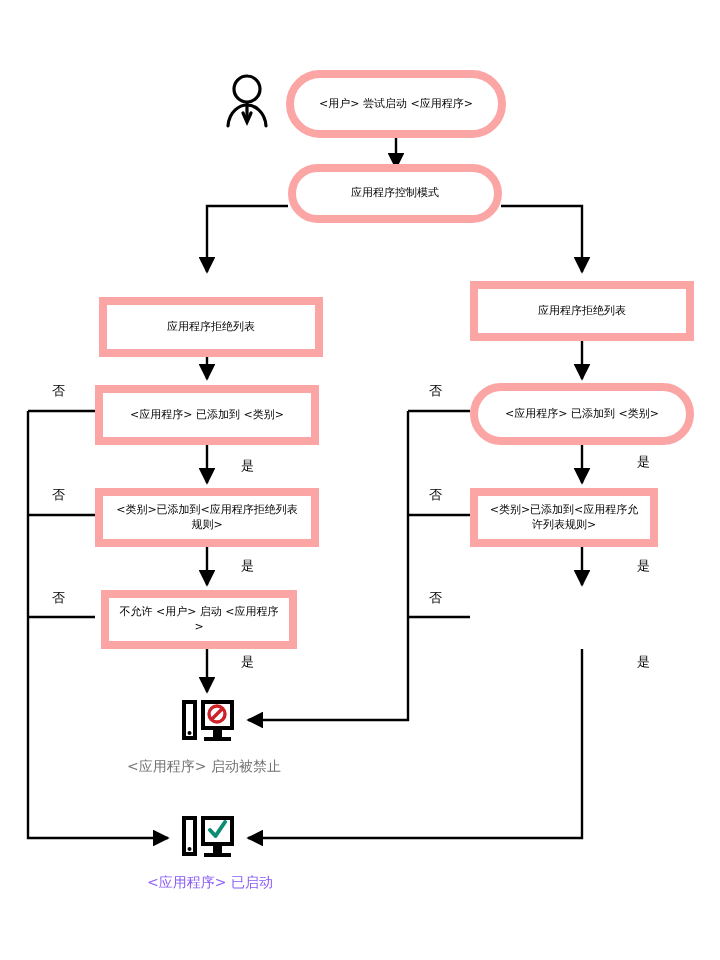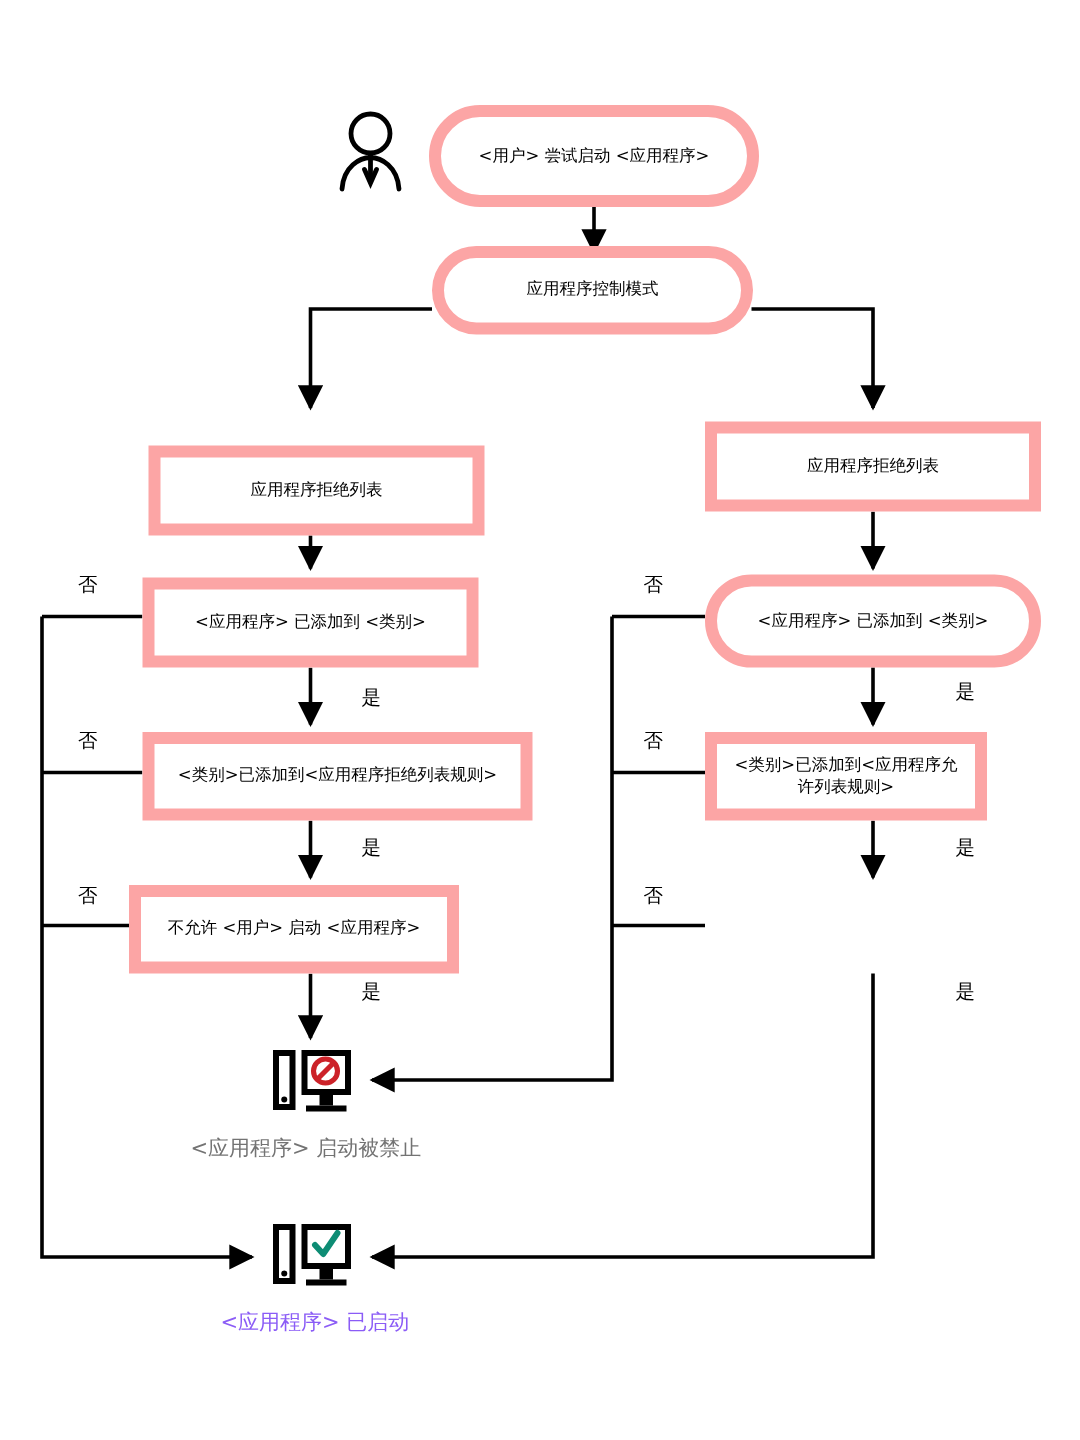--- a/index.html
+++ b/index.html
@@ -134,29 +134,29 @@
   </div>
 
   <div class="node rect" style="left:95px; top:385px; width:224px; height:60px;">
     <span>&lt;应用程序&gt; 已添加到 &lt;类别&gt;</span>
   </div>
 
   <div class="node stadium" style="left:470px; top:383px; width:224px; height:62px;">
     <span>&lt;应用程序&gt; 已添加到 &lt;类别&gt;</span>
   </div>
 
-  <div class="node rect" style="left:95px; top:488px; width:260px; height:59px;">
+  <div class="node rect" style="left:95px; top:488px; width:224px; height:59px;">
     <span>&lt;类别&gt;已添加到&lt;应用程序拒绝列表规则&gt;</span>
   </div>
 
   <div class="node rect" style="left:470px; top:488px; width:188px; height:59px;">
     <span>&lt;类别&gt;已添加到&lt;应用程序允许列表规则&gt;</span>
   </div>
 
-  <div class="node rect" style="left:86px; top:590px; width:220px; height:59px;">
+  <div class="node rect" style="left:101px; top:590px; width:196px; height:59px;">
     <span>不允许 &lt;用户&gt; 启动 &lt;应用程序&gt;</span>
   </div>
 
 
   <span class="edge-label" style="left:52px; top:384px;">否</span>
   <span class="edge-label" style="left:52px; top:488px;">否</span>
   <span class="edge-label" style="left:52px; top:591px;">否</span>
 
   <span class="edge-label" style="left:241px; top:459px;">是</span>
   <span class="edge-label" style="left:241px; top:559px;">是</span>

